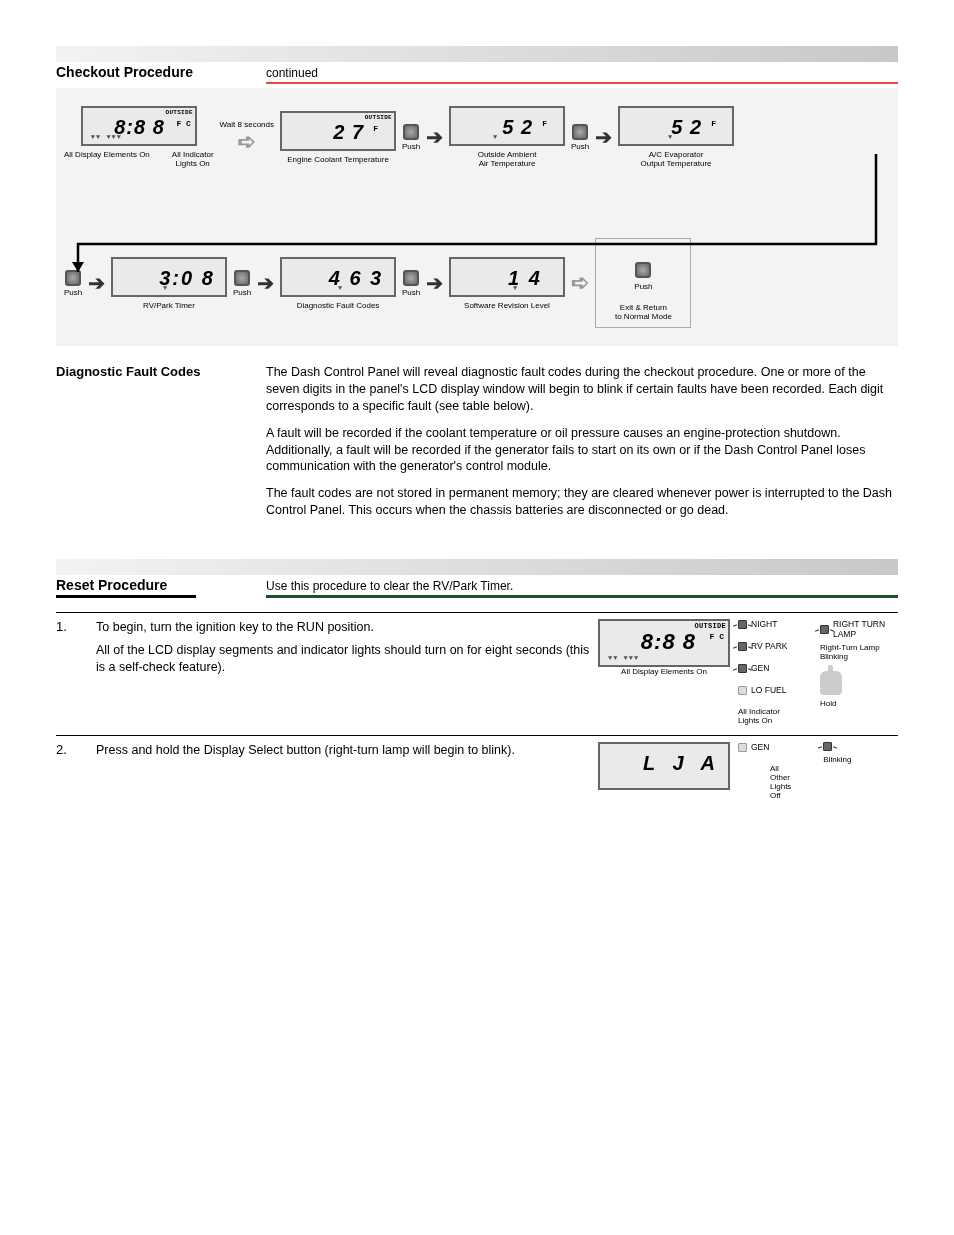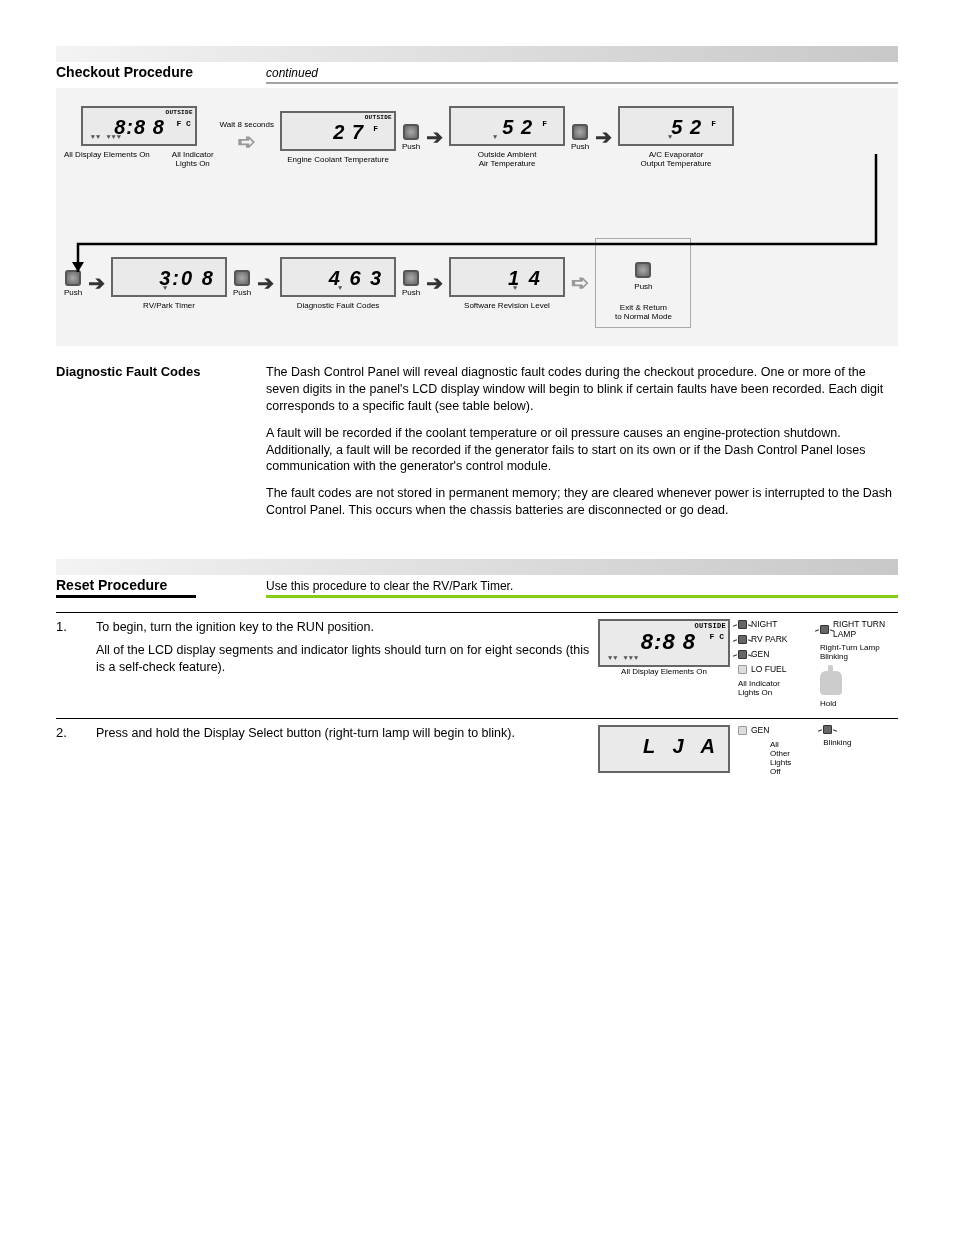--- a/index.html
+++ b/index.html
@@ -18,23 +18,22 @@
     margin-bottom: 0;
   }
   .section-left {
     width: 210px;
     font-weight: bold;
     font-size: 14px;
     padding-bottom: 4px;
   }
   .section-right {
     flex: 1;
-    border-bottom: 2px solid #a3a3a3;
+    border-bottom: 2px solid #ef4444;
     font-size: 12px;
-    font-style: italic;
     padding-bottom: 2px;
   }
   .section-header-bar {
     background: linear-gradient(to right, #f3f3f3, #c8c8c8);
     height: 16px;
     margin-bottom: 2px;
     margin-top: 6px;
   }
   .flow-panel {
     background: #f3f3f3;
@@ -119,21 +118,21 @@
   .note .note-label { font-weight: bold; }
 
   .step-row { display: flex; border-top: 1px solid #000; padding: 6px 0 10px 0; }
   .step-num { width: 40px; font-size: 13px; font-weight: normal; }
   .step-text { flex: 1; font-size: 12.5px; padding-right: 8px; line-height: 1.35; }
   .step-text p { margin: 0 0 6px 0; }
   .step-figs { width: 300px; display: flex; gap: 8px; align-items: flex-start; }
   .step-figs .lcd-box { width: 132px; height: 48px; }
   .step-figs .lcd-digits { right: 32px; font-size: 22px; }
   .step-figs .lcd-outside { font-size: 7px; }
-  .led-col { width: 64px; font-size: 8.5px; display:flex; flex-direction:column; gap:5px; }
+  .led-col { width: 64px; font-size: 8.5px; display:flex; flex-direction:column; gap:12px; }
   .led-row { display:flex; align-items:center; gap:4px; }
   .led-dot {
     width: 9px; height: 9px; background:#666; border:1px solid #333;
     display:inline-block; border-radius:1px;
     position: relative;
   }
   .led-dot.blink::before, .led-dot.blink::after {
     content:""; position:absolute; width:4px; height:1px; background:#333;
   }
   .led-dot.blink::before { left:-6px; top:4px; transform:rotate(-20deg);}
@@ -305,21 +304,21 @@
       <p>The Dash Control Panel will reveal diagnostic fault codes during the checkout procedure. One or more of the seven digits in the panel's LCD display window will begin to blink if certain faults have been recorded. Each digit corresponds to a specific fault (see table below).</p>
       <p>A fault will be recorded if the coolant temperature or oil pressure causes an engine-protection shutdown. Additionally, a fault will be recorded if the generator fails to start on its own or if the Dash Control Panel loses communication with the generator's control module.</p>
       <p>The fault codes are not stored in permanent memory; they are cleared whenever power is interrupted to the Dash Control Panel. This occurs when the chassis batteries are disconnected or go dead.</p>
     </div>
   </div>
 
   <div class="section-header-bar" style="margin-top:30px;"></div>
   <div class="section-header">
     <div class="section-left" style="border-bottom:3px solid #000; padding-bottom:2px; width:140px;">Reset Procedure</div>
     <div style="width:70px;"></div>
-    <div class="section-right" style="font-style:normal; border-bottom:3px solid #84cc16;">Use this procedure to clear the RV/Park Timer.</div>
+    <div class="section-right" style="font-style:normal; border-bottom:3px solid #14532d;">Use this procedure to clear the RV/Park Timer.</div>
   </div>
 
   <div style="height:14px;"></div>
 
   <div class="step-row">
     <div class="step-num">1.</div>
     <div class="step-text">
       <p>To begin, turn the ignition key to the RUN position.</p>
       <p>All of the LCD display segments and indicator lights should turn on for eight seconds (this is a self-check feature).</p>
     </div>

